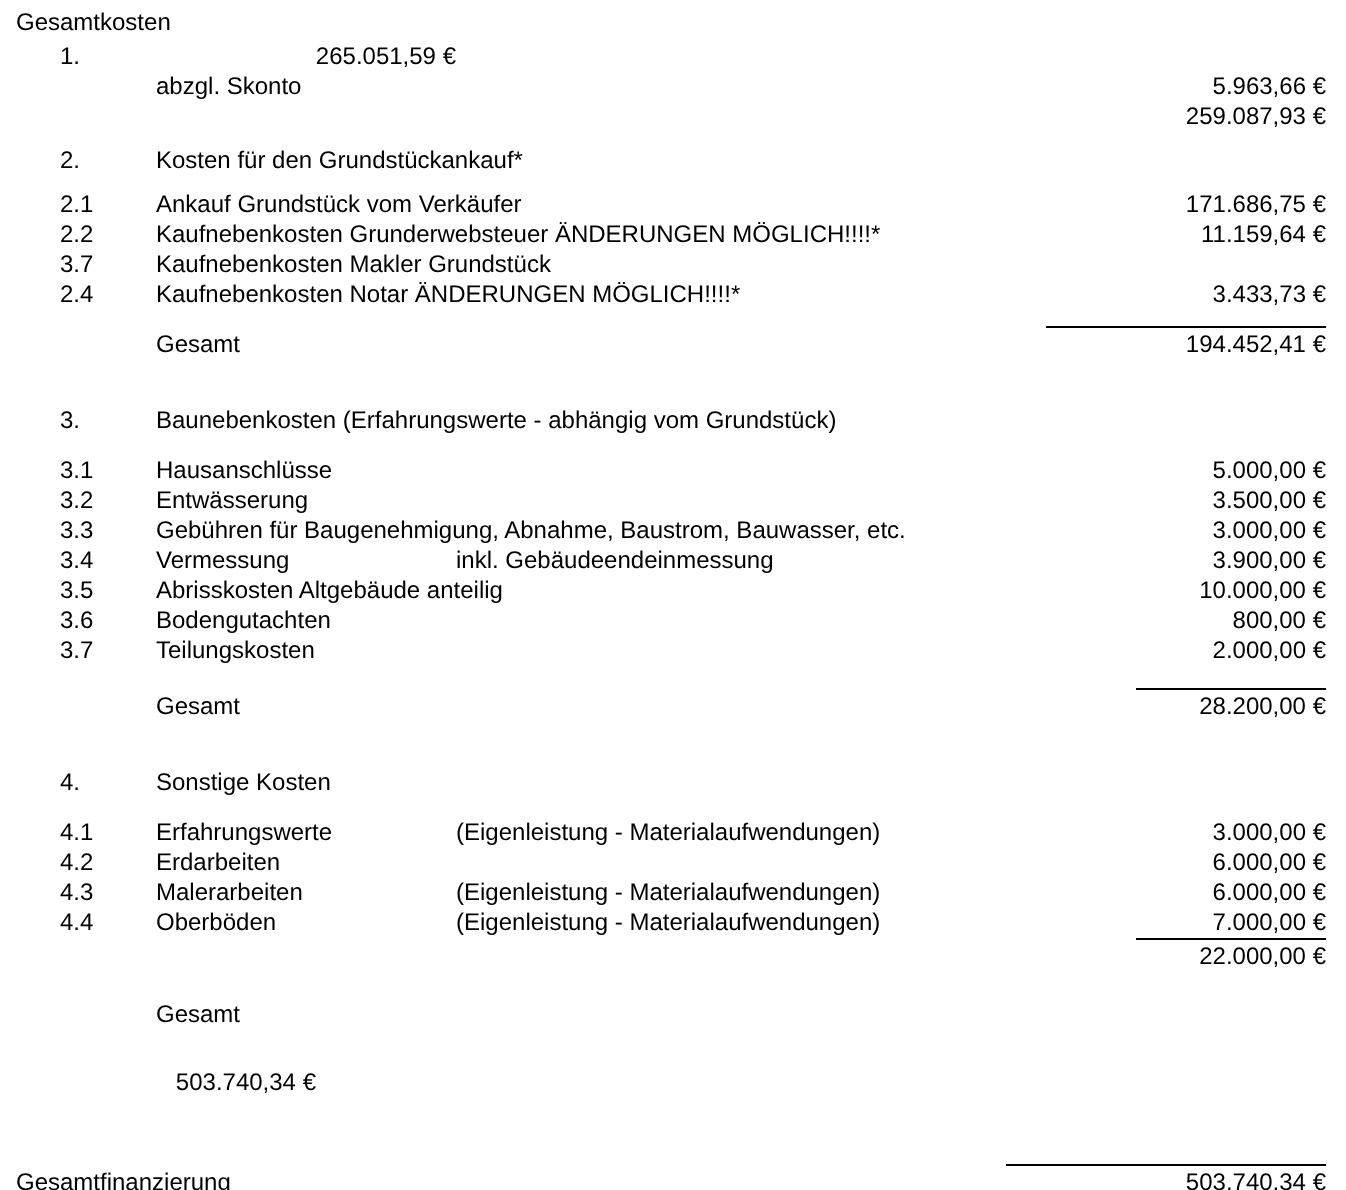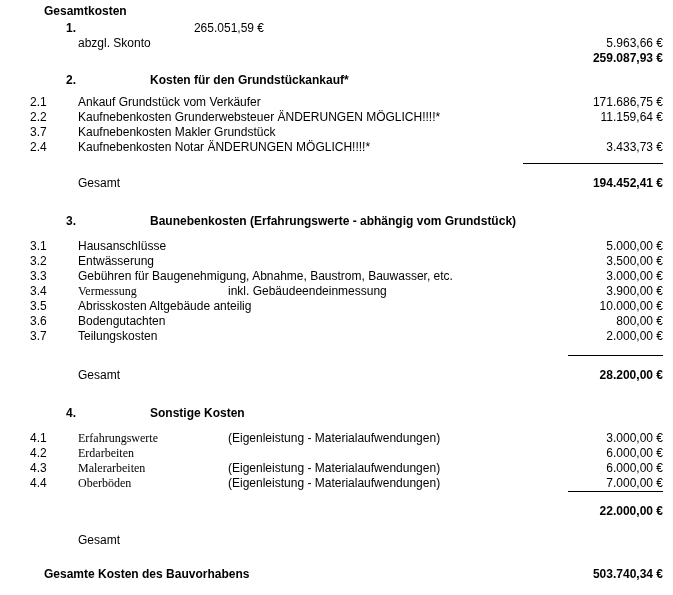--- a/index.html
+++ b/index.html
@@ -6,25 +6,25 @@
   body {
     width:673px; height:595px; box-sizing:border-box;
     padding:4px 10px 0 8px;
     font-family:"Liberation Sans", sans-serif;
     font-size:12px; color:#000;
   }
   .row { display:flex; align-items:baseline; line-height:15px; }
   .indent { padding-left:22px; }
   .c-num   { flex:0 0 48px; }
   .c-label { flex:1 1 auto; min-width:0; white-space:nowrap; }
-  .c-label.fixed { flex:0 0 150px;font-family:Liberation Serif, serif; }
+  .c-label.fixed { flex:0 0 150px; }
   .c-mid   { flex:1 1 auto; white-space:nowrap; }
   .c-val   { flex:0 0 150px; text-align:right; white-space:nowrap; }
-  .b { font-weight:bold;margin-left:36px; }
-  .ul { display:inline-block; border-top:1px solid #000; padding-top:12px; text-align:right; }
+  .b { font-weight:normal; }
+  .ul { display:inline-block; border-top:1px solid #000; padding-top:1px; text-align:right; }
   .w140 { width:140px; }
   .w160 { width:160px; }
   .w95  { width:95px;text-align:right; }
   .mt2{margin-top:2px}.mt7{margin-top:7px}.mt8{margin-top:8px}
   .mt10{margin-top:10px}.mt11{margin-top:11px}.mt14{margin-top:14px}
   .mt19{margin-top:19px}.mt23{margin-top:23px}.mt33{margin-top:33px}
 </style>
 </head>
 <body>
 
@@ -155,19 +155,18 @@
   <span class="c-label"></span>
   <span class="c-val b"><span class="ul w95">22.000,00 €</span></span>
 </div>
 <div class="row indent mt14">
   <span class="c-num"></span>
   <span class="c-label">Gesamt</span>
   <span class="c-val"></span>
 </div>
 
 <div class="row mt19">
-  <span class="c-label b">Gesamte Kosten des Bauvorhabens</span>
   <span class="c-val b">503.740,34 €</span>
 </div>
 <div class="row mt33">
   <span class="c-label b">Gesamtfinanzierung</span>
   <span class="c-val b"><span class="ul w160">503.740,34 €</span></span>
 </div>
 
 </body></html>

